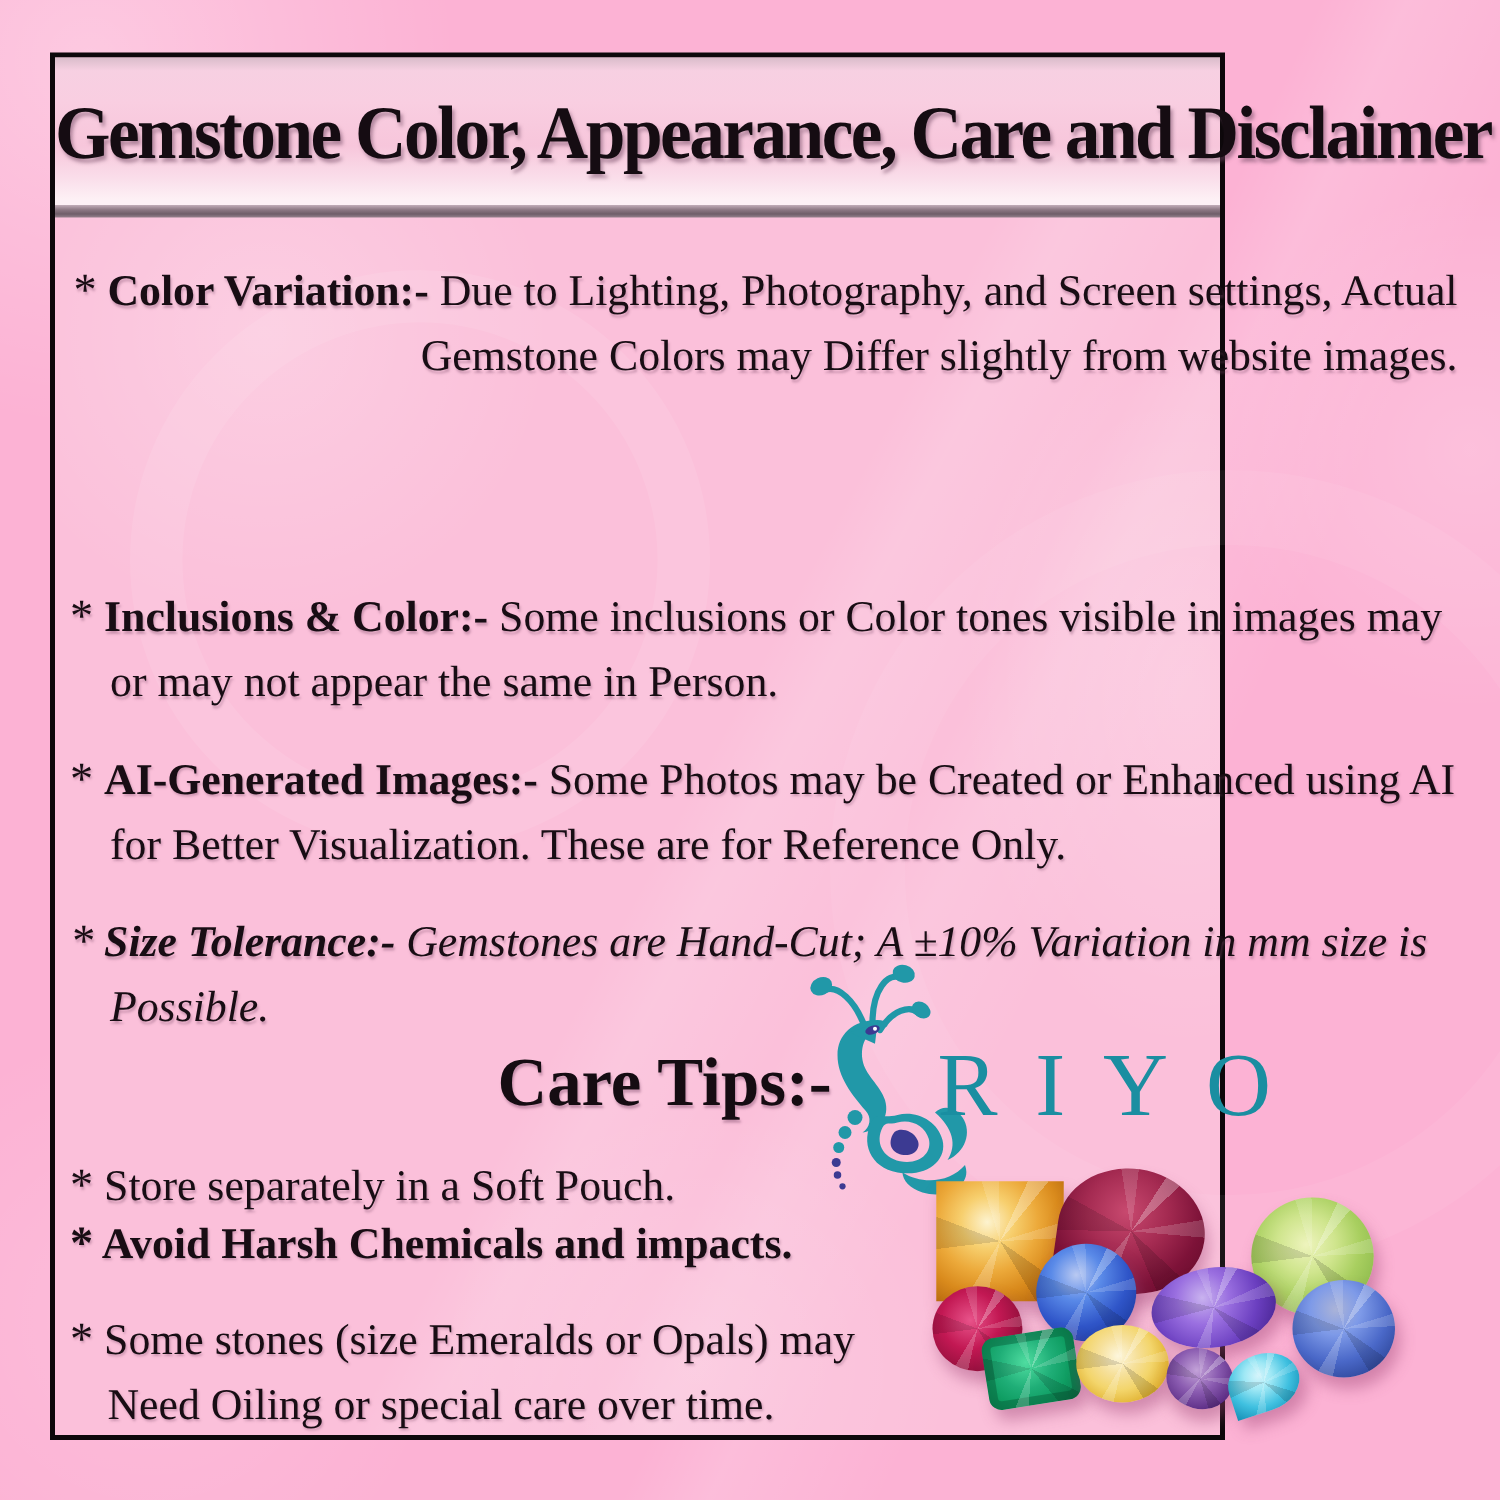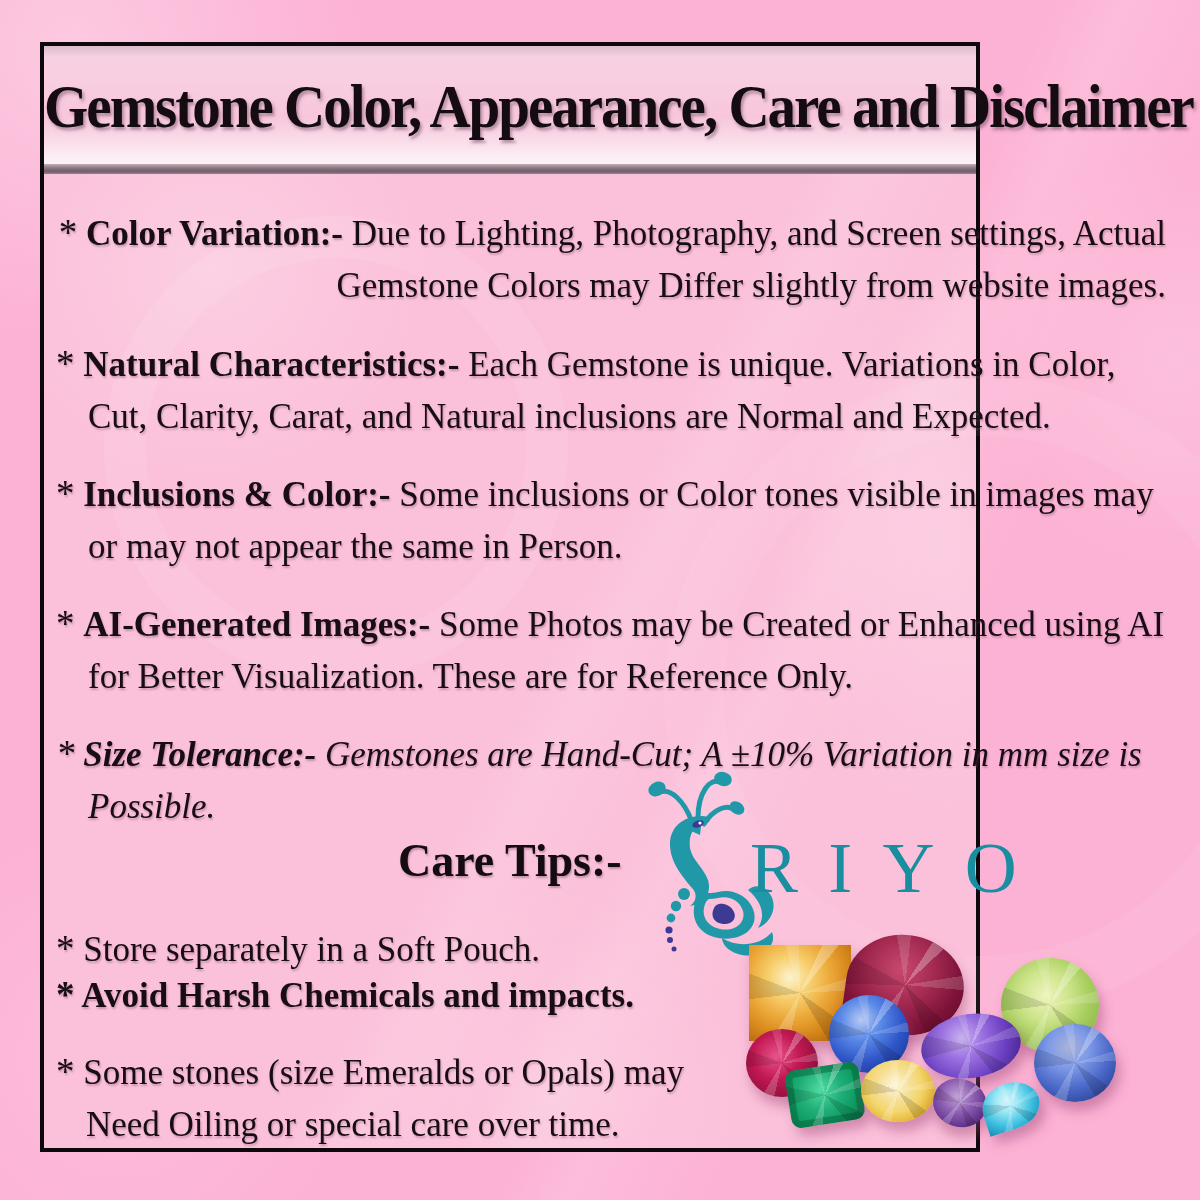--- a/index.html
+++ b/index.html
@@ -54,21 +54,21 @@
   .bullet .lbl{font-weight:bold;}
   .marker{display:inline;font-size:37px;}
   .b1{top:161px;text-align:right;}
   .b2{top:292px;}
   .b3{top:422px;}
   .b4{top:552px;}
   .b5{top:682px;font-style:italic;}
 
   .care-heading{
     position:absolute;left:354px;top:788px;margin:0;
-    font-size:46px;font-weight:bold;color:#150c12;
+    font-size:55px;font-weight:bold;color:#150c12;
     text-shadow:1px 2px 2px rgba(130,80,110,0.45);
   }
   .brand-logo{position:absolute;left:582px;top:716px;width:160px;height:196px;}
   .brand-name{
     position:absolute;left:706px;top:762px;margin:0;
     font-size:72px;font-weight:normal;color:#1a8ea1;letter-spacing:0.42em;
     line-height:120px;white-space:nowrap;
   }
 
   .care-item{
@@ -125,21 +125,20 @@
   <div class="ring ring1"></div>
   <div class="ring ring2"></div>
 
   <div class="banner">
     <h1>Gemstone Color, Appearance, Care and Disclaimer</h1>
   </div>
   <div class="banner-divider"></div>
 
   <p class="bullet b1"><span class="marker">*</span> <span class="lbl">Color Variation:-</span> <span>Due to Lighting, Photography, and Screen settings, Actual Gemstone Colors may Differ slightly from website images.</span></p>
 
-  <p class="bullet b2"><span class="marker">*</span> <span class="lbl">Natural Characteristics:-</span> <span>Each Gemstone is unique. Variations in Color, Cut, Clarity, Carat, and Natural inclusions are Normal and Expected.</span></p>
 
   <p class="bullet b4"><span class="marker">*</span> <span class="lbl">AI-Generated Images:-</span> <span>Some Photos may be Created or Enhanced using AI for Better Visualization. These are for Reference Only.</span></p>
 
   <p class="bullet b3"><span class="marker">*</span> <span class="lbl">Inclusions &amp; Color:-</span> <span>Some inclusions or Color tones visible in images may or may not appear the same in Person.</span></p>
 
   <p class="bullet b5"><span class="marker">*</span> <span class="lbl">Size Tolerance:-</span> <span>Gemstones are Hand-Cut; A ±10% Variation in mm size is Possible.</span></p>
 
   <h2 class="care-heading">Care Tips:-</h2>
 
   <svg class="brand-logo" viewBox="0 0 160 196" xmlns="http://www.w3.org/2000/svg">

